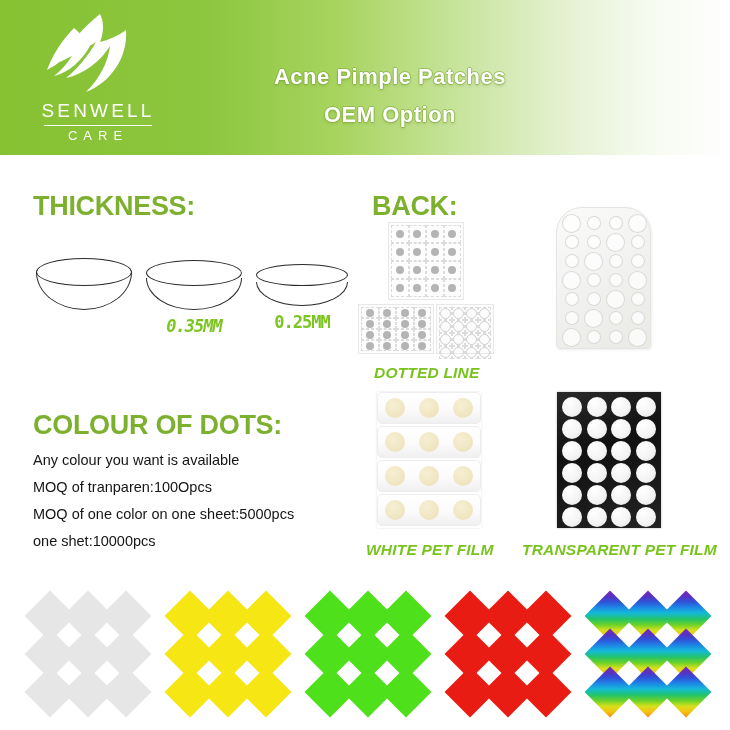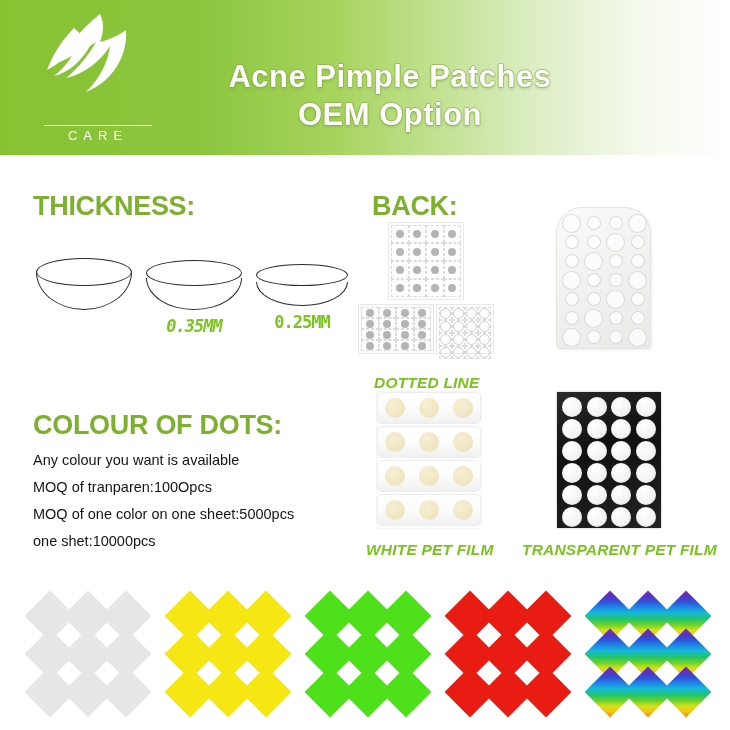--- a/index.html
+++ b/index.html
@@ -65,21 +65,21 @@
     letter-spacing: 6px;
   }
   .title-block {
     position: absolute;
     left: 150px; top: 58px;
     width: 480px;
     text-align: center;
   }
   .title-line {
     color: #ffffff;
-    font-size: 31px;
+    font-size: 22px;
     font-weight: bold;
     line-height: 38px;
     letter-spacing: 0.5px;
     text-shadow:
        1px 0 0 rgba(125,170,50,.55),
       -1px 0 0 rgba(125,170,50,.55),
        0 1px 0 rgba(125,170,50,.55),
        0 -1px 0 rgba(125,170,50,.55),
        0 2px 3px rgba(110,150,45,.35);
   }
@@ -291,20 +291,21 @@
 
   <div class="header">
 
     <div class="logo-wrap">
       <div class="logo-mark">
         <svg width="110" height="86" viewBox="0 0 110 86">
           <path d="M62 2 C44 16 30 34 22 50 C34 44 46 38 58 30 C50 44 40 56 28 66 C46 62 62 50 72 34 C70 50 62 66 48 80 C74 70 90 44 88 18 C80 24 70 28 62 30 C66 20 66 10 62 2 Z" fill="#ffffff"></path>
           <path d="M36 16 C24 28 14 44 9 58 C20 52 30 44 39 34 C34 46 26 56 16 64 C32 60 44 48 52 34 C48 28 42 21 36 16 Z" fill="#ffffff"></path>
         </svg>
       </div>
+      <div class="logo-name">SENWELL</div>
       <div class="logo-rule"></div>
       <div class="logo-sub">CARE</div>
     </div>
 
     <div class="title-block">
       <div class="title-line">Acne Pimple Patches</div>
       <div class="title-line">OEM Option</div>
     </div>
   </div>
 
@@ -521,21 +522,21 @@
       <div class="sdot" style="width: 14px; height: 14px; left: 8px; top: 103px;"></div>
       <div class="sdot" style="width: 19px; height: 19px; left: 27px; top: 101px;"></div>
       <div class="sdot" style="width: 14px; height: 14px; left: 52px; top: 103px;"></div>
       <div class="sdot" style="width: 14px; height: 14px; left: 74px; top: 103px;"></div>
       <div class="sdot" style="width: 19px; height: 19px; left: 5px; top: 120px;"></div>
       <div class="sdot" style="width: 14px; height: 14px; left: 30px; top: 122px;"></div>
       <div class="sdot" style="width: 14px; height: 14px; left: 52px; top: 122px;"></div>
       <div class="sdot" style="width: 19px; height: 19px; left: 71px; top: 120px;"></div>
     </div>
 
-  <div class="photo-label" style="left:374px; top:374px;">DOTTED LINE</div>
+  <div class="photo-label" style="left:374px; top:364px;">DOTTED LINE</div>
 
   <div class="colour-text">
     <p>Any colour you want is available</p>
     <p>MOQ of tranparen:100Opcs</p>
     <p>MOQ of one color on one sheet:5000pcs</p>
     <p>one shet:10000pcs</p>
   </div>
 
   <div class="whitepet" id="whitepet">
       <div class="wp-strip" style="top: 0px;">

